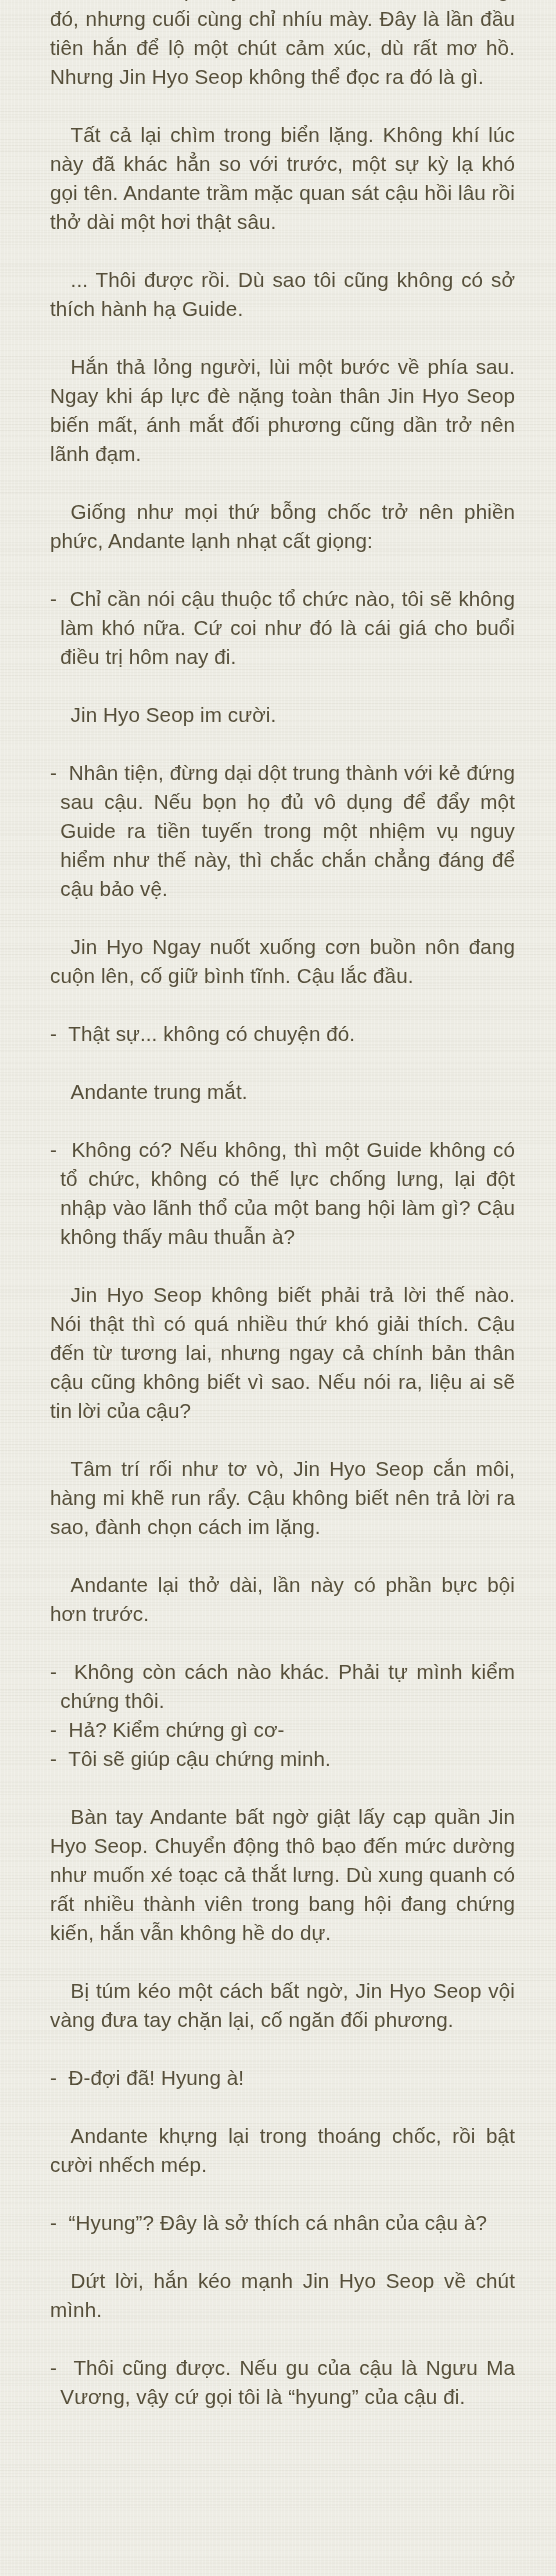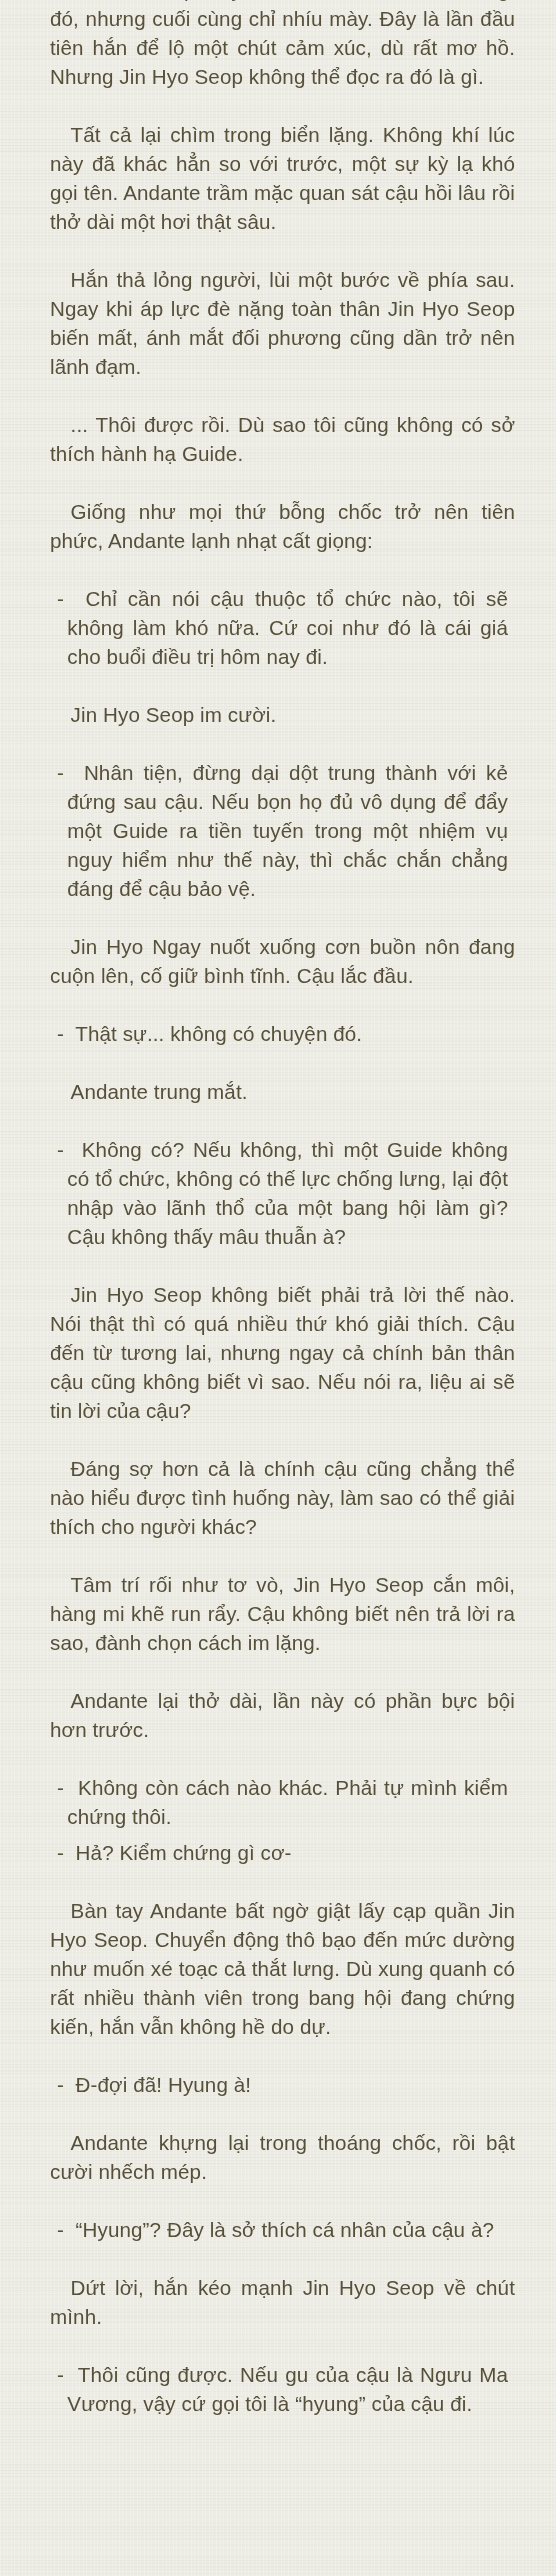--- a/index.html
+++ b/index.html
@@ -47,61 +47,62 @@
     text-indent: 20.6px;
   }
   
   .clipped-top {
     margin-top: -25px;
   }
   .dialogue-group {
     margin: 0 0 29px 0;
   }
   .dialogue {
-    margin: 7px;
+    margin: 0;
     padding-left: 10.3px;
     text-indent: -10.3px;
   }
 </style>
 </head>
 <body>
 
 <div class="page">
   <main class="story">
 
     <div id="paragraphs">
         <p class="para narrative clipped-top">Andante mấp máy môi như thể định nói điều gì đó, nhưng cuối cùng chỉ nhíu mày. Đây là lần đầu tiên hắn để lộ một chút cảm xúc, dù rất mơ hồ. Nhưng Jin Hyo Seop không thể đọc ra đó là gì.</p>
         <p class="para narrative">Tất cả lại chìm trong biển lặng. Không khí lúc này đã khác hẳn so với trước, một sự kỳ lạ khó gọi tên. Andante trầm mặc quan sát cậu hồi lâu rồi thở dài một hơi thật sâu.</p>
+        <p class="para narrative">... Thôi được rồi. Dù sao tôi cũng không có sở thích hành hạ Guide.</p>
         <p class="para narrative">Hắn thả lỏng người, lùi một bước về phía sau. Ngay khi áp lực đè nặng toàn thân Jin Hyo Seop biến mất, ánh mắt đối phương cũng dần trở nên lãnh đạm.</p>
-        <p class="para narrative">... Thôi được rồi. Dù sao tôi cũng không có sở thích hành hạ Guide.</p>
-        <p class="para narrative">Giống như mọi thứ bỗng chốc trở nên tiên phức, Andante lạnh nhạt cất giọng:</p>
+        <p class="para narrative">Giống như mọi thứ bỗng chốc trở nên phiền phức, Andante lạnh nhạt cất giọng:</p>
         <div class="dialogue-group">
           <p class="para dialogue">-&nbsp; Chỉ cần nói cậu thuộc tổ chức nào, tôi sẽ không làm khó nữa. Cứ coi như đó là cái giá cho buổi điều trị hôm nay đi.</p>
         </div>
         <p class="para narrative">Jin Hyo Seop im cười.</p>
         <div class="dialogue-group">
           <p class="para dialogue">-&nbsp; Nhân tiện, đừng dại dột trung thành với kẻ đứng sau cậu. Nếu bọn họ đủ vô dụng để đẩy một Guide ra tiền tuyến trong một nhiệm vụ nguy hiểm như thế này, thì chắc chắn chẳng đáng để cậu bảo vệ.</p>
         </div>
         <p class="para narrative">Jin Hyo Ngay nuốt xuống cơn buồn nôn đang cuộn lên, cố giữ bình tĩnh. Cậu lắc đầu.</p>
         <div class="dialogue-group">
           <p class="para dialogue">-&nbsp; Thật sự... không có chuyện đó.</p>
         </div>
         <p class="para narrative">Andante trung mắt.</p>
         <div class="dialogue-group">
           <p class="para dialogue">-&nbsp; Không có? Nếu không, thì một Guide không có tổ chức, không có thế lực chống lưng, lại đột nhập vào lãnh thổ của một bang hội làm gì? Cậu không thấy mâu thuẫn à?</p>
         </div>
         <p class="para narrative">Jin Hyo Seop không biết phải trả lời thế nào. Nói thật thì có quá nhiều thứ khó giải thích. Cậu đến từ tương lai, nhưng ngay cả chính bản thân cậu cũng không biết vì sao. Nếu nói ra, liệu ai sẽ tin lời của cậu?</p>
-        <p class="para narrative">Đáng sợ hơn cả là chính cậu cũng chẳng thể nào hiểu được tình huống này, làm sao có thể giải thích cho người khác?</p>
         <p class="para narrative">Tâm trí rối như tơ vò, Jin Hyo Seop cắn môi, hàng mi khẽ run rẩy. Cậu không biết nên trả lời ra sao, đành chọn cách im lặng.</p>
         <p class="para narrative">Andante lại thở dài, lần này có phần bực bội hơn trước.</p>
         <div class="dialogue-group">
           <p class="para dialogue">-&nbsp; Không còn cách nào khác. Phải tự mình kiểm chứng thôi.</p>
           <p class="para dialogue">-&nbsp; Hả? Kiểm chứng gì cơ-</p>
+          <p class="para dialogue">-&nbsp; Tôi sẽ giúp cậu chứng minh.</p>
         </div>
         <p class="para narrative">Bàn tay Andante bất ngờ giật lấy cạp quần Jin Hyo Seop. Chuyển động thô bạo đến mức dường như muốn xé toạc cả thắt lưng. Dù xung quanh có rất nhiều thành viên trong bang hội đang chứng kiến, hắn vẫn không hề do dự.</p>
+        <p class="para narrative">Bị túm kéo một cách bất ngờ, Jin Hyo Seop vội vàng đưa tay chặn lại, cố ngăn đối phương.</p>
         <div class="dialogue-group">
           <p class="para dialogue">-&nbsp; Đ-đợi đã! Hyung à!</p>
         </div>
         <p class="para narrative">Andante khựng lại trong thoáng chốc, rồi bật cười nhếch mép.</p>
         <div class="dialogue-group">
           <p class="para dialogue">-&nbsp; “Hyung”? Đây là sở thích cá nhân của cậu à?</p>
         </div>
         <p class="para narrative">Dứt lời, hắn kéo mạnh Jin Hyo Seop về chút mình.</p>
         <div class="dialogue-group">
           <p class="para dialogue">-&nbsp; Thôi cũng được. Nếu gu của cậu là Ngưu Ma Vương, vậy cứ gọi tôi là “hyung” của cậu đi.</p>

